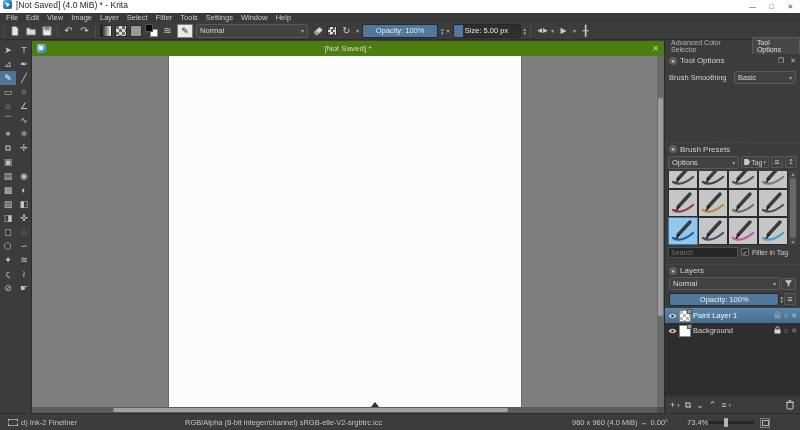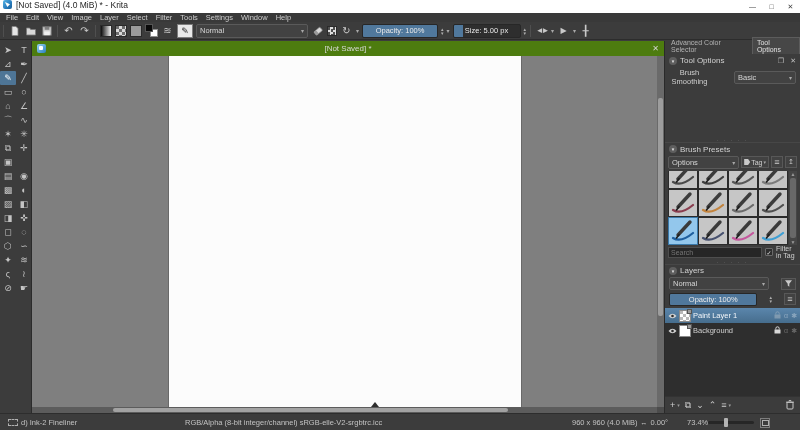--- a/index.html
+++ b/index.html
@@ -87,41 +87,41 @@
   .dtab.active { background:#474747; border:1px solid #5c5c5c; border-bottom:none; color:#e0e0e0; }
   .phead { height:13px; display:flex; align-items:center; gap:3px; padding:0 4px;
     color:#d2d2d2; font-size:8px; flex:none; border-top:1px solid #474747; }
   .collapse-icon { width:8px; height:8px; border-radius:50%; background:#5e5e5e; color:#e2e2e2;
     font-size:5px; display:flex; align-items:center; justify-content:center; flex:none; }
   .phead .spacer { flex:1; }
   .phead .hicon { font-size:7px; color:#bdbdbd; margin-left:3px; }
   .docker-sep { height:5px; display:flex; align-items:center; justify-content:center;
     color:#8b8b8b; font-size:5px; letter-spacing:2px; flex:none; }
   .docker-sep::after { content:"· · · · ·"; }
-  .drow { display:flex; align-items:center; gap:12px; padding:0 4px; flex:none;text-align:center; }
+  .drow { display:flex; align-items:center; gap:1px; padding:0 4px; flex:none;text-align:center; }
   .checkbox { width:8px; height:8px; background:#2e2e2e; border:1px solid #6b6b6b; border-radius:1px;
     display:flex; align-items:center; justify-content:center; font-size:6px; color:#e4e4e4; flex:none; }
   .small-label { font-size:7.5px; color:#cfcfcf; }
   
   .bp-controls { height:14px; display:flex; align-items:center; gap:2px; padding:0 3px; flex:none; }
   .tag-shape { width:6px; height:6px; background:#c9c9c9;
     clip-path:polygon(0 0,65% 0,100% 50%,65% 100%,0 100%); flex:none; }
   .sq-btn { height:12px; min-width:12px; border:1px solid #585858; background:#424242;
     display:flex; align-items:center; justify-content:center; gap:1px;
     font-size:7px; color:#cfcfcf; padding:0 2px; flex:none; }
   .bp-body { display:flex; padding:2px 2px 0 3px; flex:none; }
   .bp-grid { width:120px; height:74px; overflow:hidden; position:relative; background:#2a2a2a; }
   .bp-grid-inner { position:absolute; left:0; top:-10px; display:grid; grid-template-columns:repeat(4,30px); }
   .cell { width:30px; height:28px; background:#c6c6c6; border:1px solid #2b2b2b; overflow:hidden; }
   .cell.selected { background:#93c7ec; border-color:#3a78a8; }
   .bp-scroll { width:8px; height:74px; margin-left:1px; background:#454545; display:flex;
     flex-direction:column; align-items:center; justify-content:space-between; font-size:5px; color:#9a9a9a; }
   .bp-scroll .thumb { width:6px; flex:1; margin:1px 0; background:#686868; border-radius:2px; }
   .bp-search-row { height:14px; display:flex; align-items:center; gap:3px; padding:0 3px; flex:none; }
-  .search-input { width:94px; height:11px; background:#262626; border:1px solid #4e4e4e;
+  .search-input { width:70px; height:11px; background:#262626; border:1px solid #4e4e4e;
     color:#9a9a9a; font-size:7px; padding:0 2px; font-family:inherit; }
   
   .layers-section { flex:1; display:flex; flex-direction:column; }
   .layer-list { flex:1; background:#2e2e2e; margin-top:1px; overflow:hidden; }
   .lrow { height:15px; display:flex; align-items:center; gap:2px; padding:0 3px; font-size:7.5px; color:#d0d0d0; }
   .lrow.selected { background:linear-gradient(#5b86ac,#466d8d); color:#f2f6fa; }
   .lthumb { width:12px; height:12px; border:1px solid #8a8a8a; position:relative; flex:none; }
   .lthumb.checker { background:repeating-conic-gradient(#ffffff 0% 25%, #b9b9b9 0% 50%) 0 0/6px 6px; }
   .lthumb.white { background:#ffffff; }
   .lthumb .badge { position:absolute; right:-2px; top:-2px; width:5px; height:5px;

